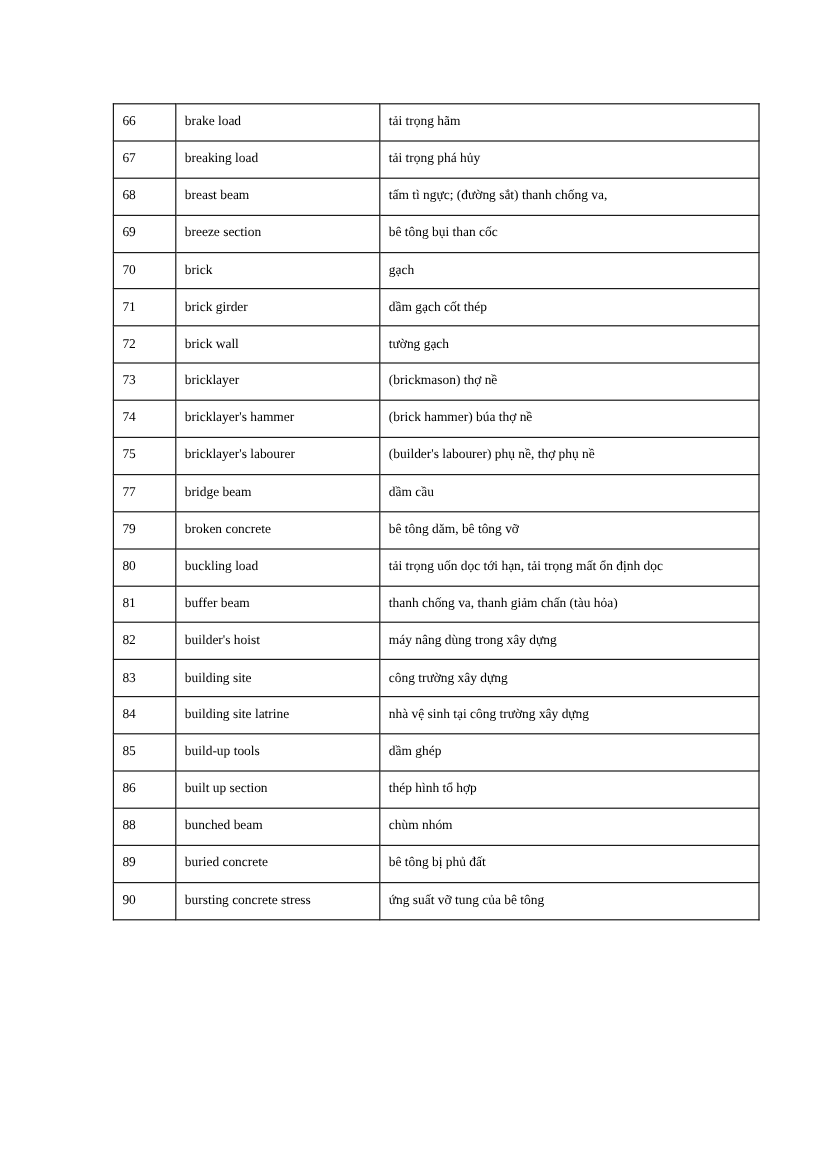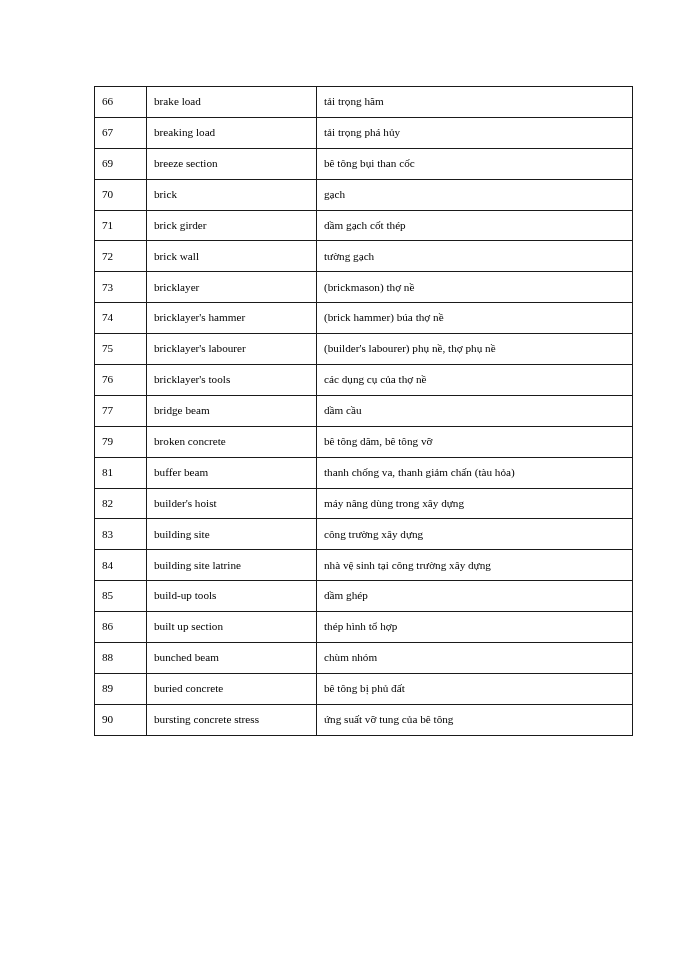--- a/index.html
+++ b/index.html
@@ -56,20 +56,25 @@
           <td class="col-num">66</td>
           <td class="col-term">brake load</td>
           <td class="col-trans">tải trọng hãm</td>
         </tr>
         <tr>
           <td class="col-num">67</td>
           <td class="col-term">breaking load</td>
           <td class="col-trans">tải trọng phá hủy</td>
         </tr>
         <tr>
+          <td class="col-num">68</td>
+          <td class="col-term">breast beam</td>
+          <td class="col-trans">tấm tì ngực; (đường sắt) thanh chống va,</td>
+        </tr>
+        <tr>
           <td class="col-num">69</td>
           <td class="col-term">breeze section</td>
           <td class="col-trans">bê tông bụi than cốc</td>
         </tr>
         <tr>
           <td class="col-num">70</td>
           <td class="col-term">brick</td>
           <td class="col-trans">gạch</td>
         </tr>
         <tr>
@@ -91,33 +96,33 @@
           <td class="col-num">74</td>
           <td class="col-term">bricklayer's hammer</td>
           <td class="col-trans">(brick hammer) búa thợ nề</td>
         </tr>
         <tr>
           <td class="col-num">75</td>
           <td class="col-term">bricklayer's labourer</td>
           <td class="col-trans">(builder's labourer) phụ nề, thợ phụ nề</td>
         </tr>
         <tr>
-          <td class="col-num">76</td>
-          <td class="col-term">bricklayer's tools</td>
-          <td class="col-trans">các dụng cụ của thợ nề</td>
-        </tr>
-        <tr>
           <td class="col-num">77</td>
           <td class="col-term">bridge beam</td>
           <td class="col-trans">dầm cầu</td>
         </tr>
         <tr>
           <td class="col-num">79</td>
           <td class="col-term">broken concrete</td>
           <td class="col-trans">bê tông dăm, bê tông vỡ</td>
+        </tr>
+        <tr>
+          <td class="col-num">80</td>
+          <td class="col-term">buckling load</td>
+          <td class="col-trans">tải trọng uốn dọc tới hạn, tải trọng mất ổn định dọc</td>
         </tr>
         <tr>
           <td class="col-num">81</td>
           <td class="col-term">buffer beam</td>
           <td class="col-trans">thanh chống va, thanh giảm chấn (tàu hỏa)</td>
         </tr>
         <tr>
           <td class="col-num">82</td>
           <td class="col-term">builder's hoist</td>
           <td class="col-trans">máy nâng dùng trong xây dựng</td>

